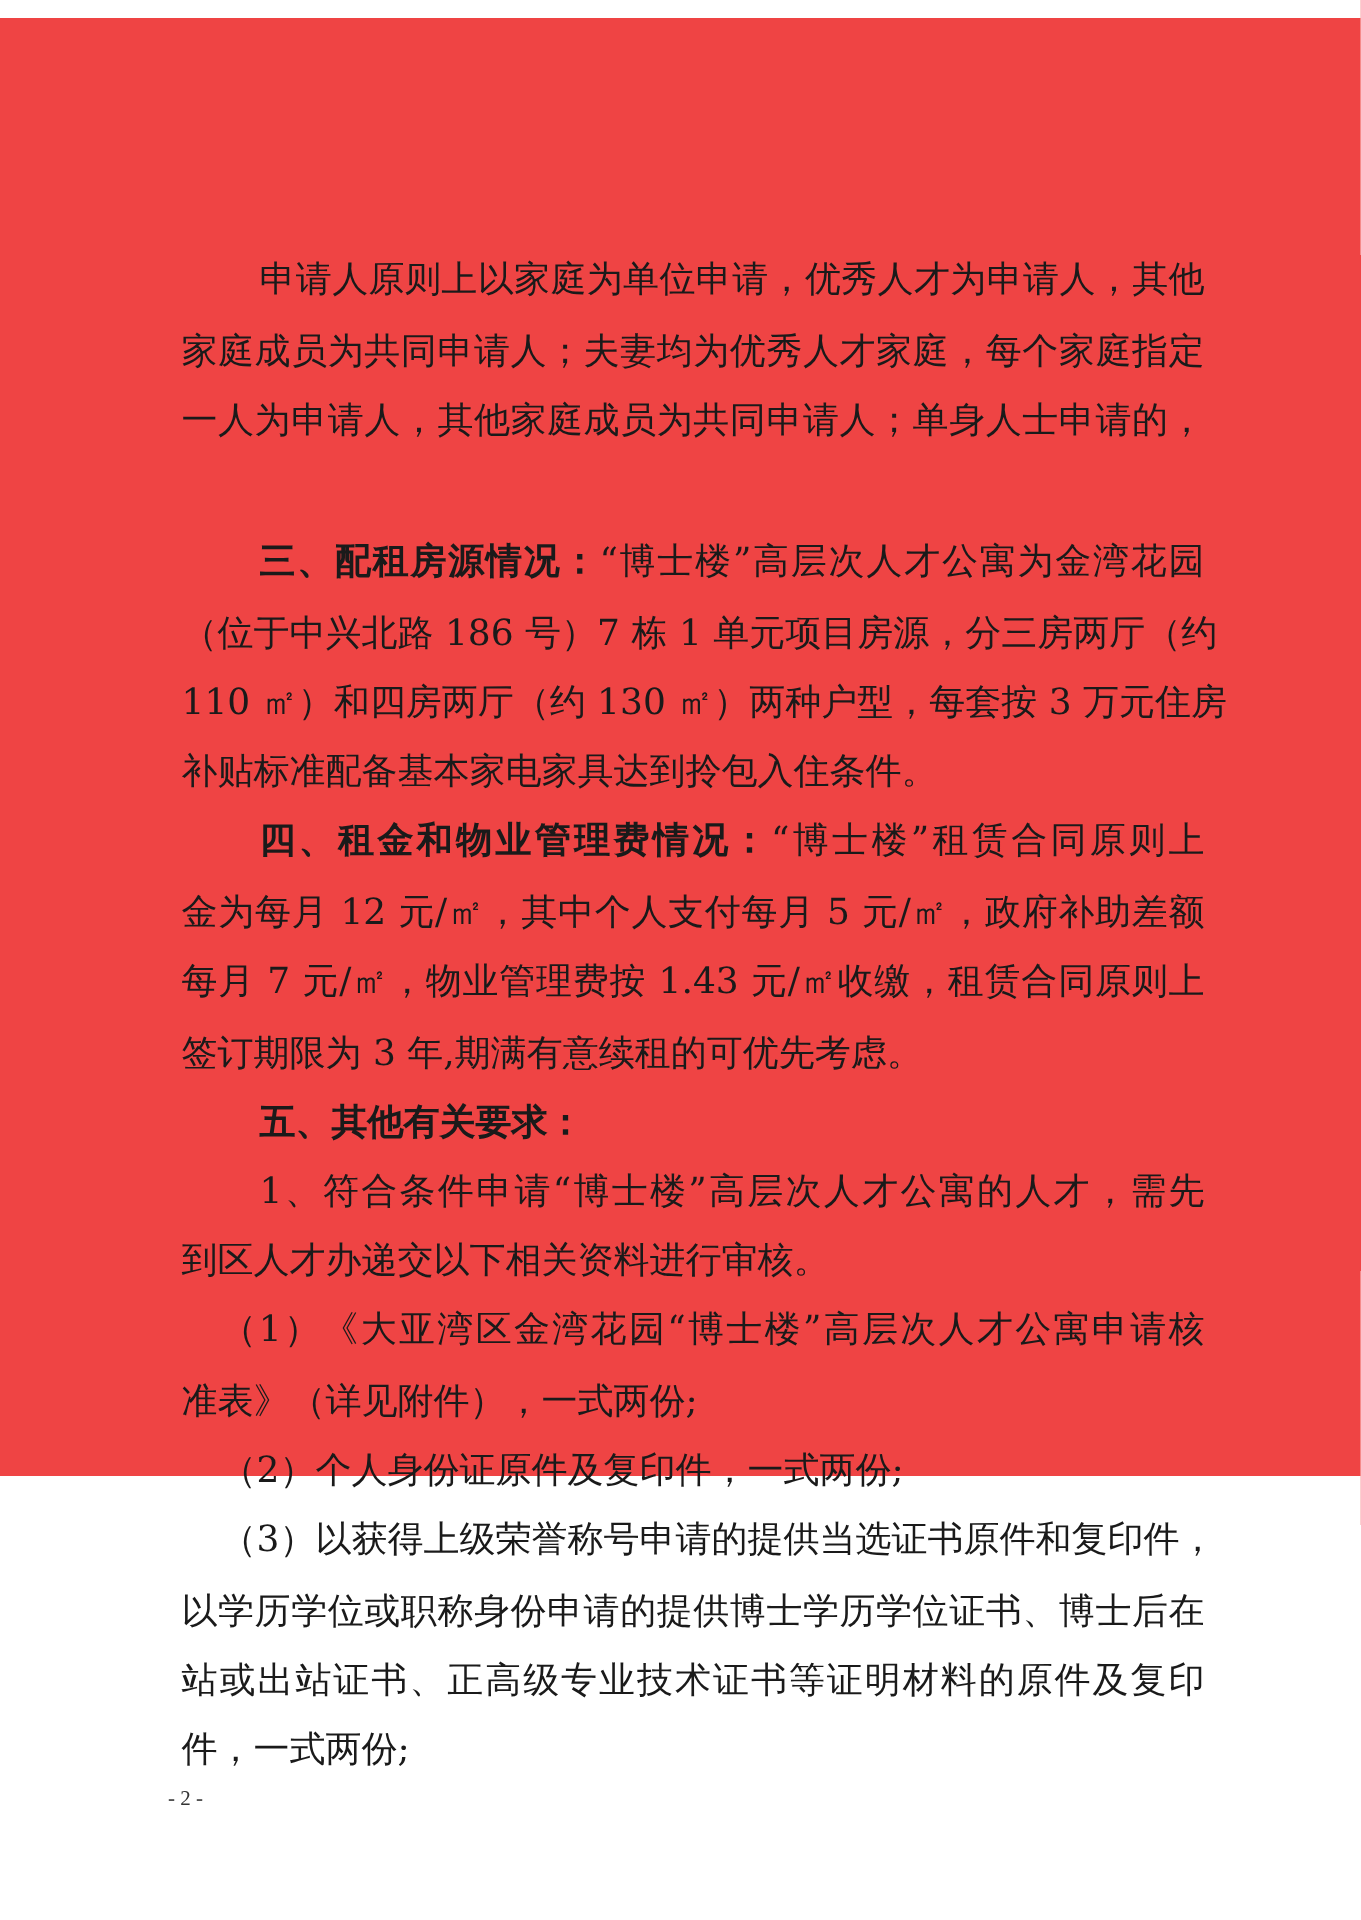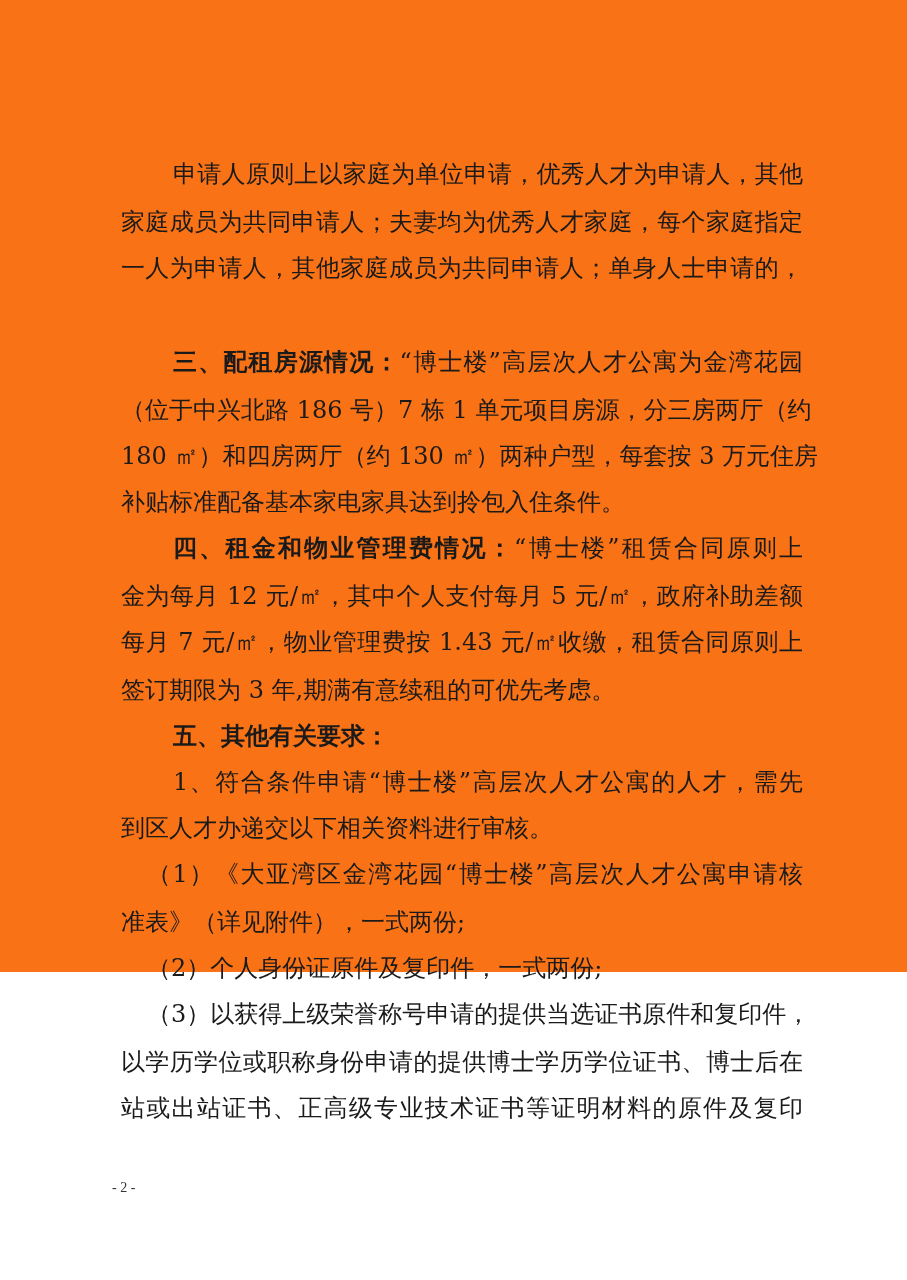--- a/index.html
+++ b/index.html
@@ -1,18 +1,18 @@
 <!DOCTYPE html>
 <html><head>
 <meta charset="utf-8">
 <style>
   html, body { margin: 0; padding: 0; background: #ffffff; }
   body { width: 907px; height: 1280px; position: relative; overflow: hidden;
          font-family: "DejaVu Serif", "Liberation Serif", serif; color: #1a1a1a; }
-  .page { position: absolute; left: 0; top: 0; width: 907px; height: 972px; background: #f97316; }
+  .page { position: absolute; left: 0; top: 12px; width: 907px; height: 972px; background: #ef4444; }
   .line { position: absolute; left: 121px; width: 682px; height: 34px; line-height: 34px;
           font-size: 24px; white-space: nowrap; text-align: justify; text-align-last: justify;
           letter-spacing: 0; }
   .line.indent { left: 173px; width: 630px; }
   .line.last { text-align-last: left; }
   .bold { font-weight: bold; font-family: Liberation Serif, serif; }
   .pagenum { position: absolute; left: 112px; top: 1178px; font-size: 14px; line-height: 20px;
              font-family: "Liberation Serif", serif; color: #333; }
 </style>
 </head>
@@ -21,21 +21,21 @@
 <div class="page">
 
   <div class="line indent" style="top:157px">申请人原则上以家庭为单位申请，优秀人才为申请人，其他</div>
   <div class="line" style="top:205px">家庭成员为共同申请人；夫妻均为优秀人才家庭，每个家庭指定</div>
   <div class="line" style="top:251px">一人为申请人，其他家庭成员为共同申请人；单身人士申请的，</div>
 
   <div class="line indent" style="top:345px">
     <span class="bold">三、配租房源情况：</span><span>“博士楼”高层次人才公寓为金湾花园</span>
   </div>
   <div class="line" style="top:393px">（位于中兴北路 186 号）7 栋 1 单元项目房源，分三房两厅（约</div>
-  <div class="line" style="top:439px">180 ㎡）和四房两厅（约 130 ㎡）两种户型，每套按 3 万元住房</div>
+  <div class="line" style="top:439px">110 ㎡）和四房两厅（约 130 ㎡）两种户型，每套按 3 万元住房</div>
   <div class="line last" style="top:485px">补贴标准配备基本家电家具达到拎包入住条件。</div>
 
   <div class="line indent" style="top:531px">
     <span class="bold">四、租金和物业管理费情况：</span><span>“博士楼”租赁合同原则上</span>
   </div>
   <div class="line" style="top:579px">金为每月 12 元/㎡，其中个人支付每月 5 元/㎡，政府补助差额</div>
   <div class="line" style="top:625px">每月 7 元/㎡，物业管理费按 1.43 元/㎡收缴，租赁合同原则上</div>
   <div class="line last" style="top:673px">签订期限为 3 年,期满有意续租的可优先考虑。</div>
 
   <div class="line indent last" style="top:719px">
@@ -46,15 +46,16 @@
   <div class="line last" style="top:811px">到区人才办递交以下相关资料进行审核。</div>
 
   <div class="line" style="top:857px; left:147px; width:656px">（1）《大亚湾区金湾花园“博士楼”高层次人才公寓申请核</div>
   <div class="line last" style="top:905px">准表》（详见附件），一式两份;</div>
 
   <div class="line last" style="top:951px; left:147px; width:656px">（2）个人身份证原件及复印件，一式两份;</div>
 
   <div class="line" style="top:997px; left:147px; width:656px">（3）以获得上级荣誉称号申请的提供当选证书原件和复印件，</div>
   <div class="line" style="top:1091px">站或出站证书、正高级专业技术证书等证明材料的原件及复印</div>
   <div class="line" style="top:1045px">以学历学位或职称身份申请的提供博士学历学位证书、博士后在</div>
+  <div class="line last" style="top:1137px">件，一式两份;</div>
 
   <div class="pagenum">- 2 -</div>
 </div>
 
 </body></html>

